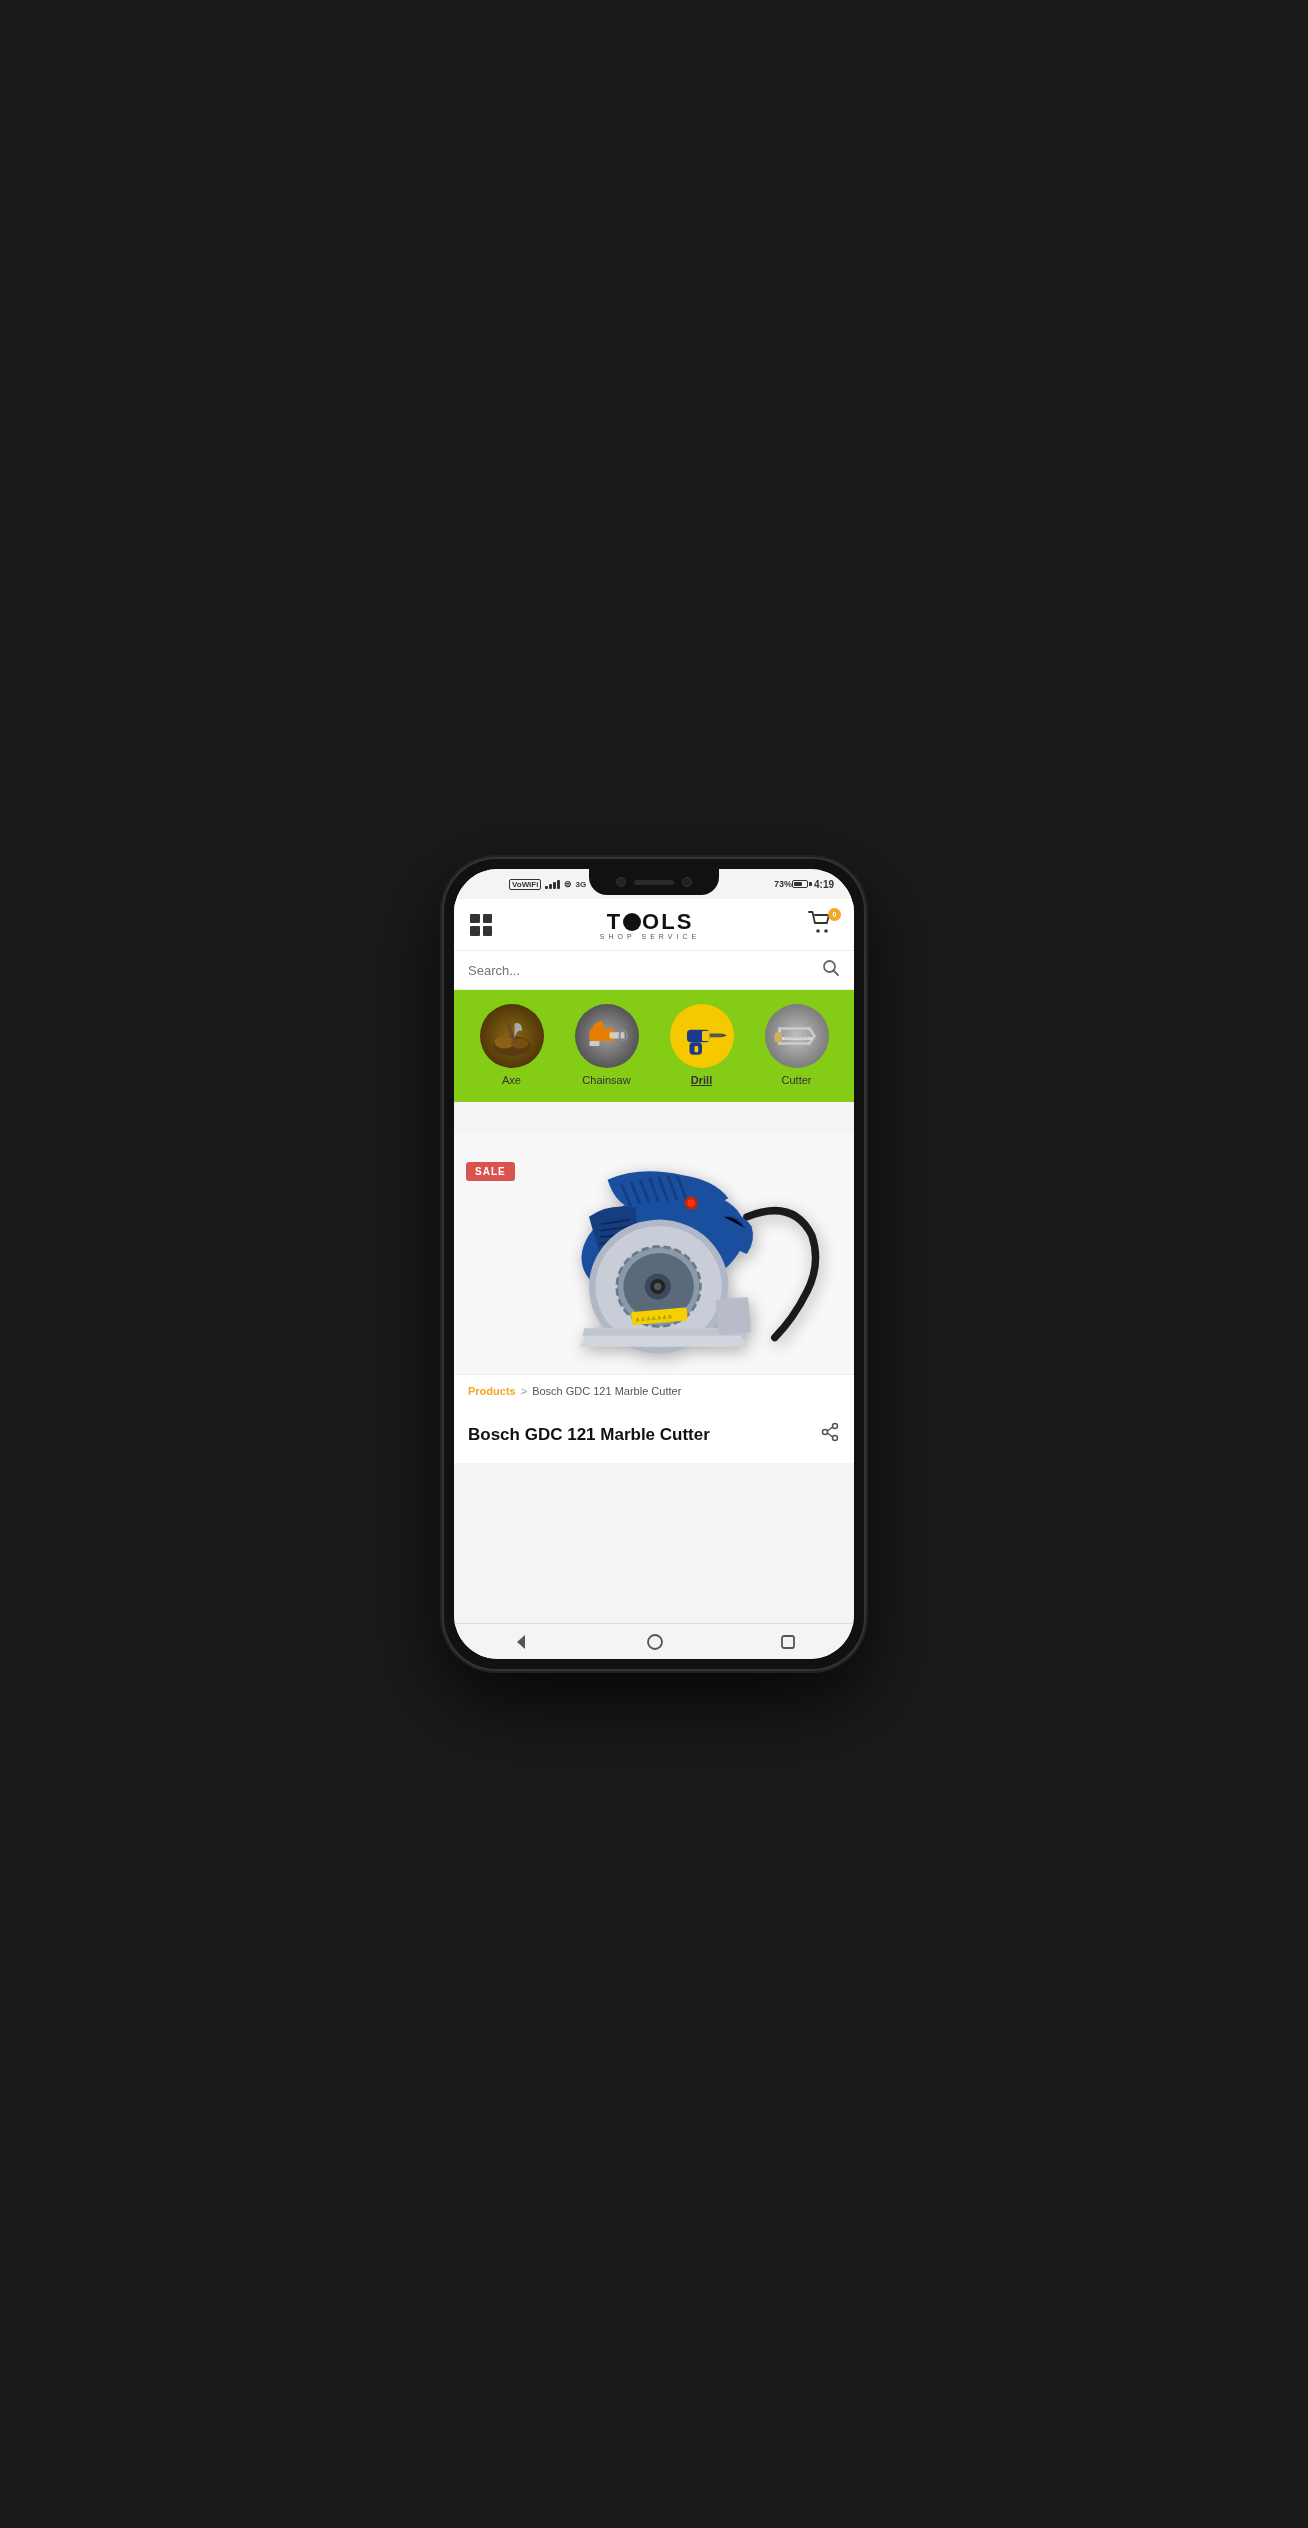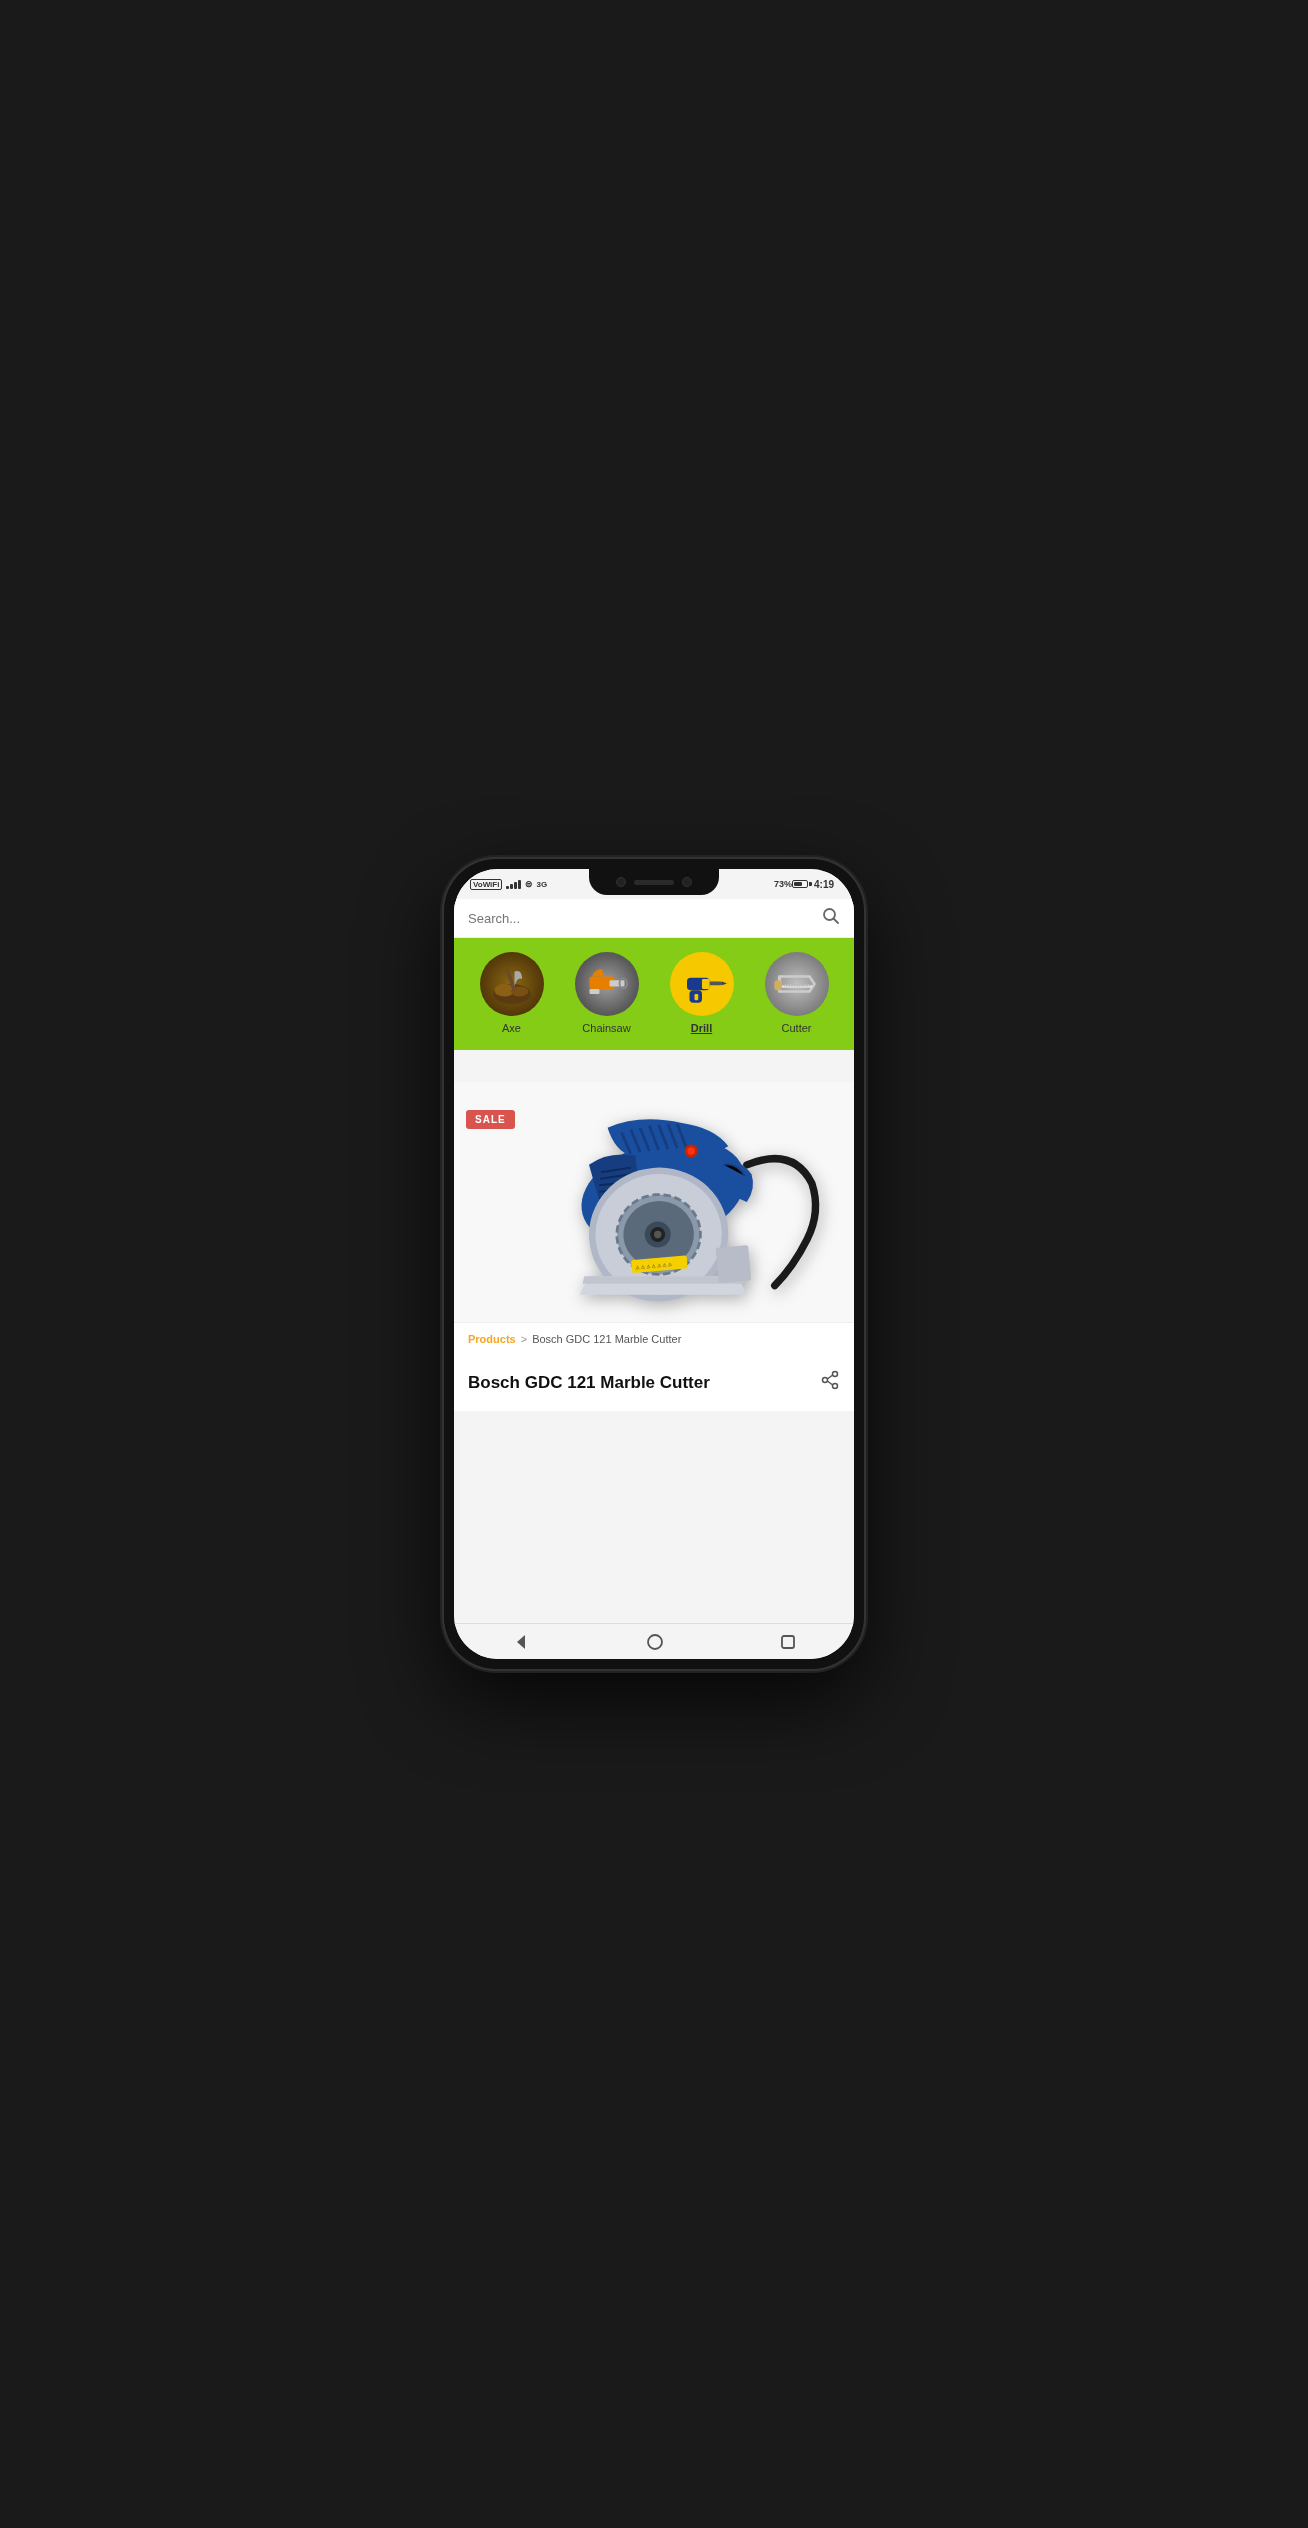--- a/index.html
+++ b/index.html
@@ -391,21 +391,21 @@
     }
   </style>
 </head>
 <body>
 
 <div class="phone-outer">
   <div class="phone-inner">
 
     <div class="status-bar">
       <div class="status-bar-left">
-        <span style="font-size:8px; font-weight:700; border:1px solid #333; padding:0 2px; border-radius:2px;">VoWiFi</span>
+        <span style="font-size:8px; font-weight:700; border:1px solid #333; padding:0 2px; border-radius:2px;margin-left:39px;">VoWiFi</span>
         <div class="signal-bars">
           <span style="height:3px;"></span>
           <span style="height:5px;"></span>
           <span style="height:7px;"></span>
           <span style="height:9px;"></span>
         </div>
         <span style="font-size:9px;">⊜</span>
         <span style="font-size:8px; font-weight:700;">3G</span>
       </div>
       <div class="notch">
@@ -420,20 +420,41 @@
             <div class="battery-fill"></div>
           </div>
           <div class="battery-tip"></div>
         </div>
         <span style="font-size:10px; font-weight:700; margin-left:2px;">4:19</span>
       </div>
     </div>
 
     <div class="app-content">
 
+      <div class="header">
+        <div class="header-grid-icon">
+          <span></span>
+            <span></span>
+            <span></span>
+            <span></span>
+        </div>
+        <div class="logo-wrap">
+          <div class="logo">T<span style="display:inline-block;width:18px;height:18px;background:#111;border-radius:50%;vertical-align:middle;position:relative;top:-1px;margin:0 1px;"></span>OLS</div>
+          <div class="logo-sub">SHOP SERVICE</div>
+        </div>
+        <div class="cart-icon-wrap">
+          
+          <svg width="26" height="24" viewBox="0 0 26 24" fill="none">
+            <path d="M1 1h3.5l2.4 11h12l2-8H7" stroke="#333" stroke-width="1.8" stroke-linecap="round" stroke-linejoin="round" fill="none"></path>
+            <circle cx="10" cy="20" r="1.8" fill="#333"></circle>
+            <circle cx="18" cy="20" r="1.8" fill="#333"></circle>
+          </svg>
+          <div class="cart-badge">0</div>
+        </div>
+      </div>
 
       <div class="search-bar">
         <input type="text" class="search-input" placeholder="Search..." style="">
         <span class="search-icon">
           <svg width="18" height="18" viewBox="0 0 18 18" fill="none">
             <circle cx="7.5" cy="7.5" r="5.5" stroke="#666" stroke-width="1.8"></circle>
             <line x1="11.5" y1="11.5" x2="16" y2="16" stroke="#666" stroke-width="1.8" stroke-linecap="round"></line>
           </svg>
         </span>
       </div>

